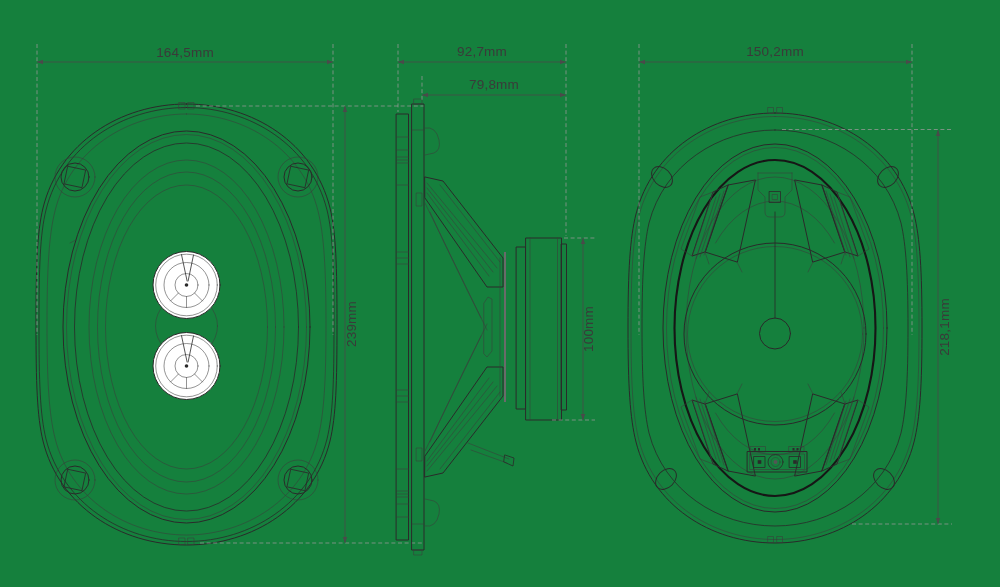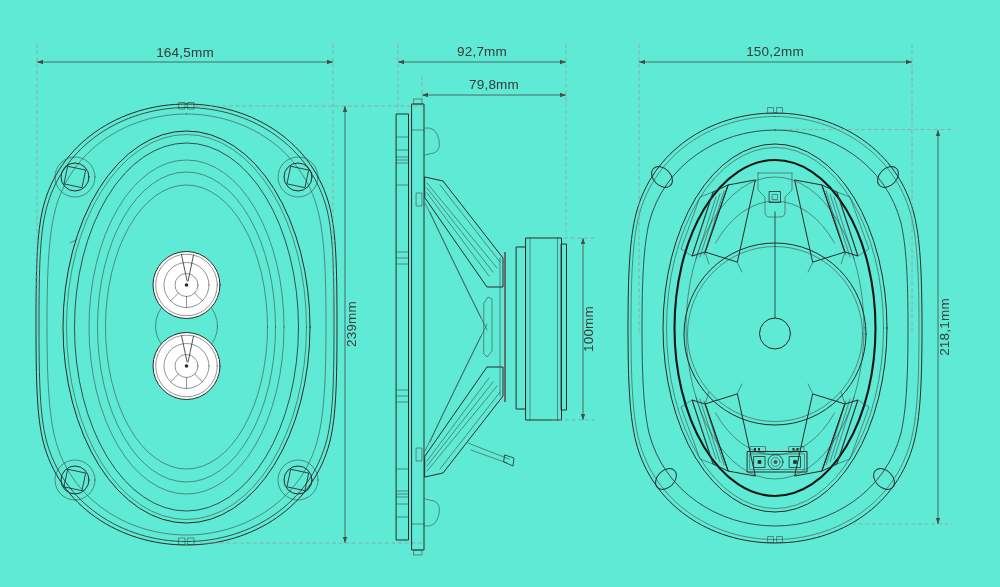--- a/index.html
+++ b/index.html
@@ -1,16 +1,16 @@
 <!DOCTYPE html>
 <html><head>
 <meta charset="utf-8">
 <style>
   html,body{margin:0;padding:0;background:#fff;}
-  .stage{position:relative;width:1000px;height:587px;background:#5eead4;overflow:hidden;
+  .stage{position:relative;width:1000px;height:587px;background:#15803d;overflow:hidden;
          font-family:"Liberation Sans", sans-serif;}
   svg{display:block;}
   
   .ln{stroke:#2a2a2a;stroke-width:1;fill:none;stroke-linejoin:round;stroke-linecap:round;}
   .lm{stroke:#2a2a2a;stroke-width:.8;fill:none;stroke-linejoin:round;stroke-linecap:round;}
   .lt{stroke:#3a3a3a;stroke-width:.55;fill:none;stroke-linejoin:round;stroke-linecap:round;}
   .lb{stroke:#161616;stroke-width:2.1;fill:none;stroke-linecap:round;}
   .lg{stroke:#6a6a6a;stroke-width:2;fill:none;}
   .wf{fill:#fff;}
   .fd{fill:#2a2a2a;stroke:none;}

